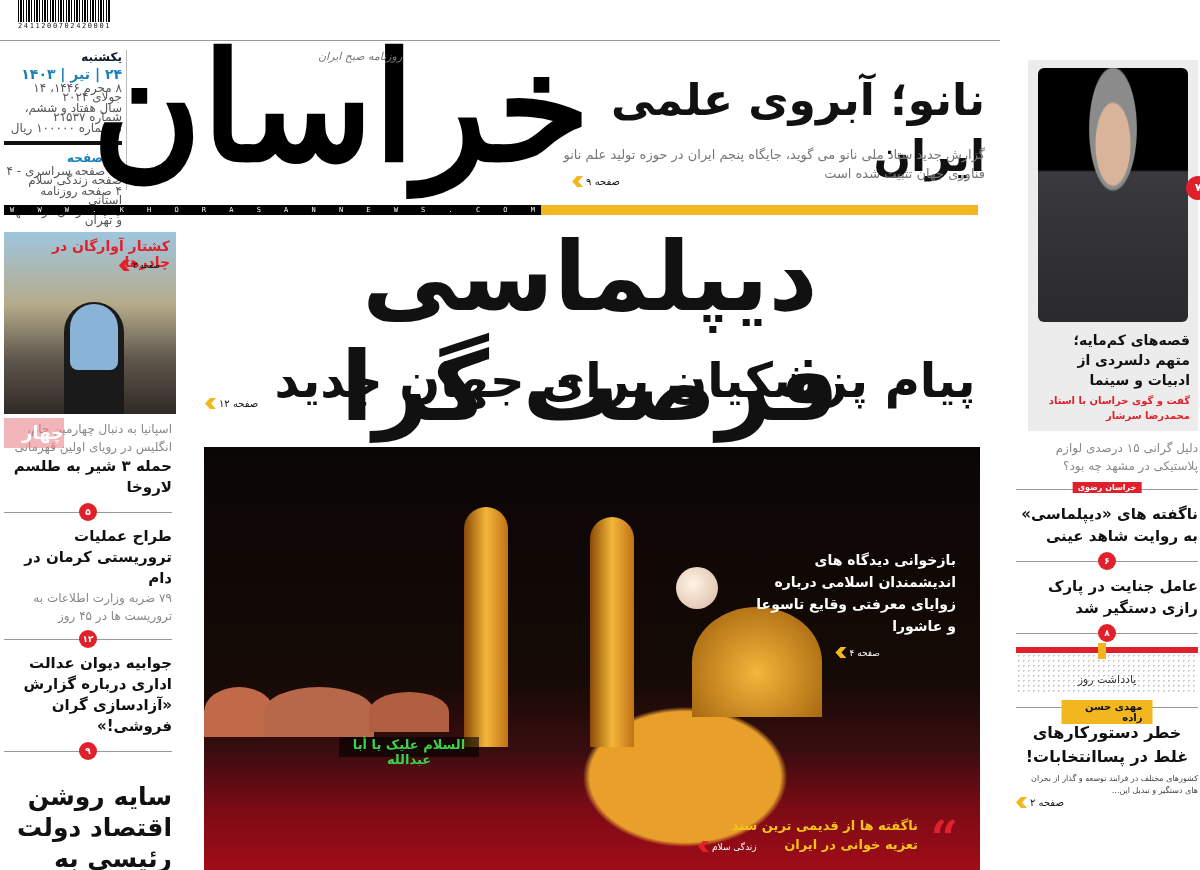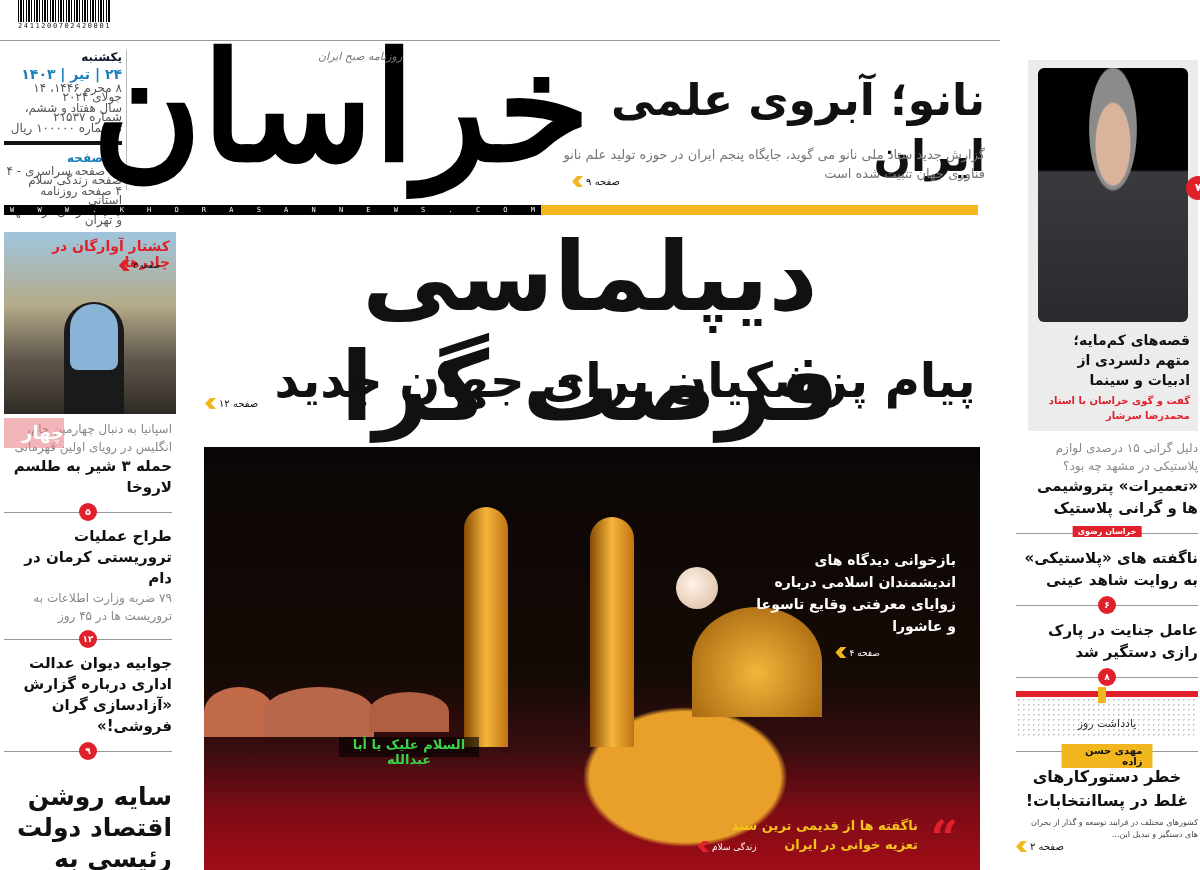--- a/index.html
+++ b/index.html
@@ -228,27 +228,26 @@
 <div class="abs right-col">
   <div class="interview-box">
     <div class="portrait"></div>
     <span class="r-badge7">۷</span>
     <div class="interview-title">قصه‌های کم‌مایه؛ متهم دلسردی از ادبیات و سینما</div>
     <div class="interview-sub">گفت و گوی خراسان با استاد محمدرضا سرشار</div>
   </div>
 
   <div>
     <div class="rc-sub">دلیل گرانی ۱۵ درصدی لوازم پلاستیکی در مشهد چه بود؟</div>
-    <div class="rc-head">«تعمیرات» پتروشیمی ها و گرانی پلاستیک</div>
   </div>
 
   <div class="tag-divider">
     <span class="tag">خراسان رضوی</span>
   </div>
-  <div class="rc-head">ناگفته های «پلاستیکی» به روایت شاهد عینی</div>
+  <div class="rc-head">ناگفته های «دیپلماسی» به روایت شاهد عینی</div>
 
   <div class="num-divider" style="margin:4px 0;">
     <span class="num-badge">۶</span>
   </div>
   <div class="rc-head">عامل جنایت در پارک رازی دستگیر شد</div>
 
   <div class="num-divider" style="margin:4px 0;">
     <span class="num-badge">۸</span>
   </div>
 

